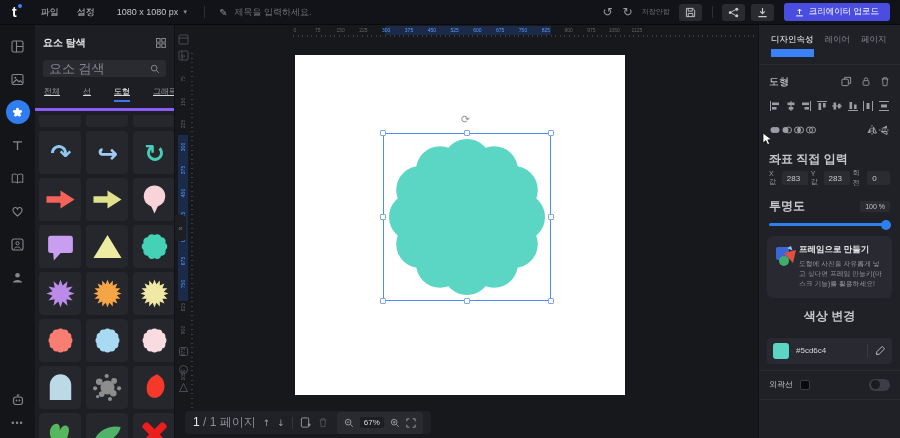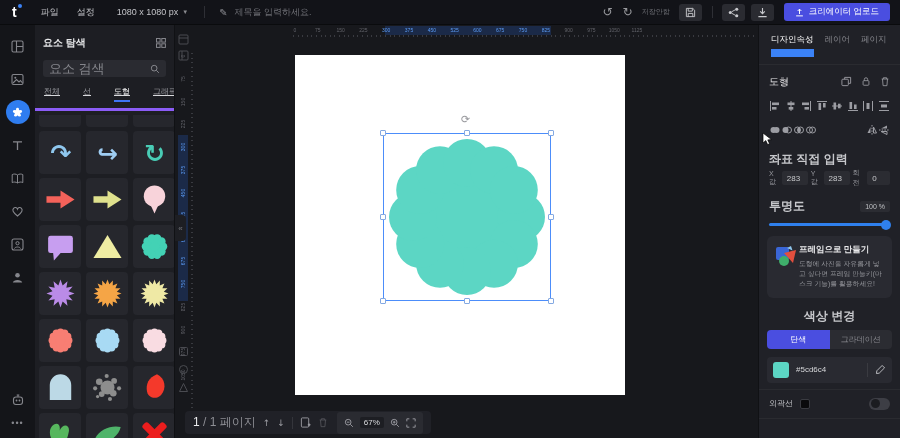--- a/index.html
+++ b/index.html
@@ -747,24 +747,20 @@
         <circle cx="9" cy="17" r="5" fill="#3fae6b"></circle>
         <path d="M12 4 L16 2 L17.5 6.5 Z" fill="#8fc7ee"></path>
       </svg>
       <div class="promo-txt">
         <div class="promo-title">프레임으로 만들기</div>
         <div class="promo-desc">도형에 사진을 자유롭게 넣고 싶다면 프레임 만능키(마스크 기능)를 활용하세요!</div>
       </div>
     </div>
 
     <div class="color-title sub-label">색상 변경</div>
-    <div class="seg">
-      <div class="seg-btn active">단색</div>
-      <div class="seg-btn idle">그라데이션</div>
-    </div>
     <div class="color-row">
       <span class="swatch" id="hex-swatch" style="background: rgb(92, 214, 196);"></span>
       <span class="hex">#5cd6c4</span>
       <span class="sep"></span>
       <span><svg width="11" height="11" viewBox="0 0 12 12">
             <path d="M7.8 1.6 L10.4 4.2 L4.6 10 L1.6 10.4 L2 7.4 Z" fill="none" stroke="#c3c4c8" stroke-width="1"></path>
           </svg></span>
     </div>
 
     <div class="prop-row">

